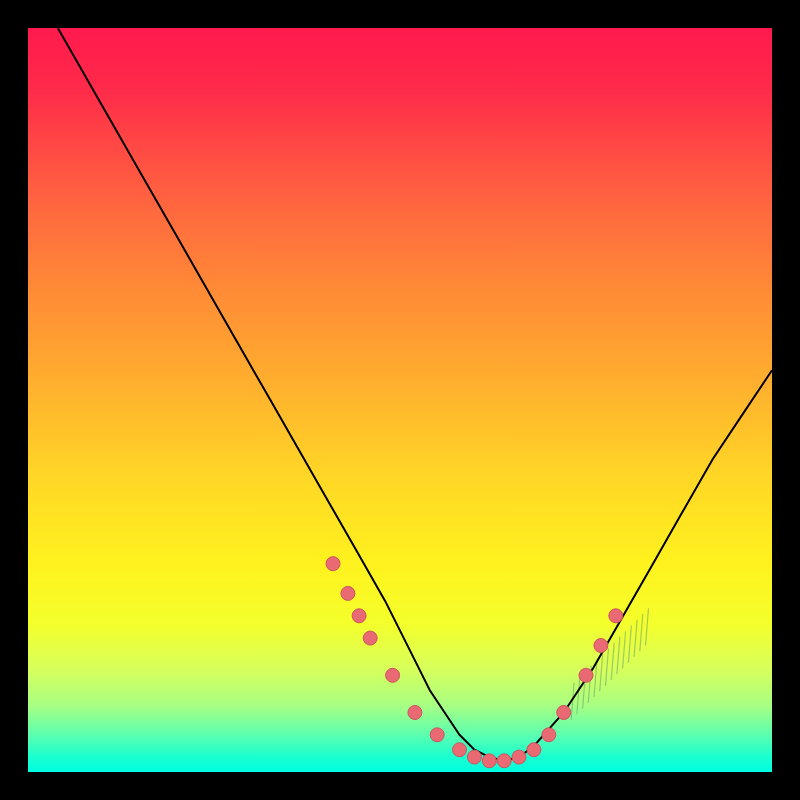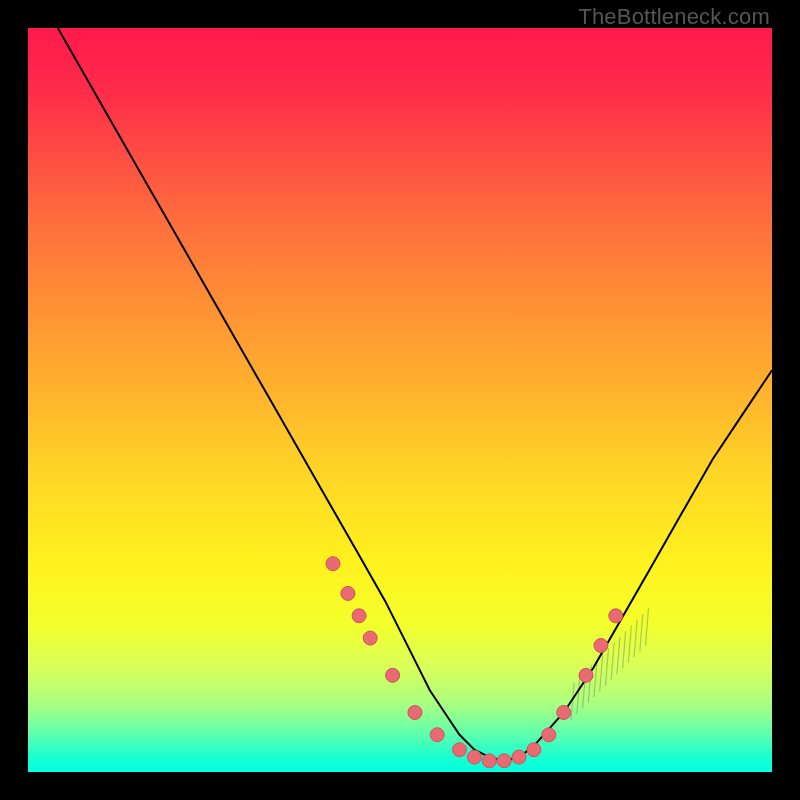--- a/index.html
+++ b/index.html
@@ -51,21 +51,20 @@
     height: 744px;
   }
   .curve { fill: none; stroke: #000; stroke-width: 2; }
   .hatch { stroke: #6aa06a; stroke-width: 1.2; opacity: 0.55; }
   .dot { fill: #e96a72; stroke: #cc545e; stroke-width: 1; }
 </style>
 </head>
 <body>
 
 <div class="chart-container">
-  <div class="watermark">TheBottleneck.com</div>
   <div class="plot-area">
     <svg class="overlay" viewBox="0 0 744 744">
       <g id="hatch-group">
           <line x1="543.1" x2="546.1" y1="691.9" y2="654.7" class="hatch"></line>
           <line x1="548.8" x2="551.8" y1="686.2" y2="649.0" class="hatch"></line>
           <line x1="554.6" x2="557.6" y1="680.5" y2="643.3" class="hatch"></line>
           <line x1="560.3" x2="563.3" y1="674.8" y2="637.6" class="hatch"></line>
           <line x1="566.0" x2="569.0" y1="669.0" y2="631.8" class="hatch"></line>
           <line x1="571.7" x2="574.7" y1="663.3" y2="626.1" class="hatch"></line>
           <line x1="577.5" x2="580.5" y1="657.6" y2="620.4" class="hatch"></line>

